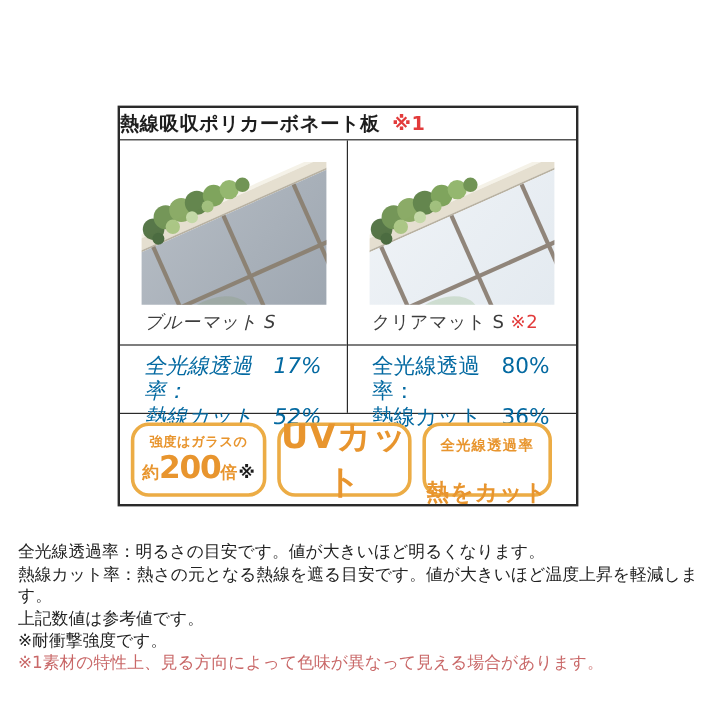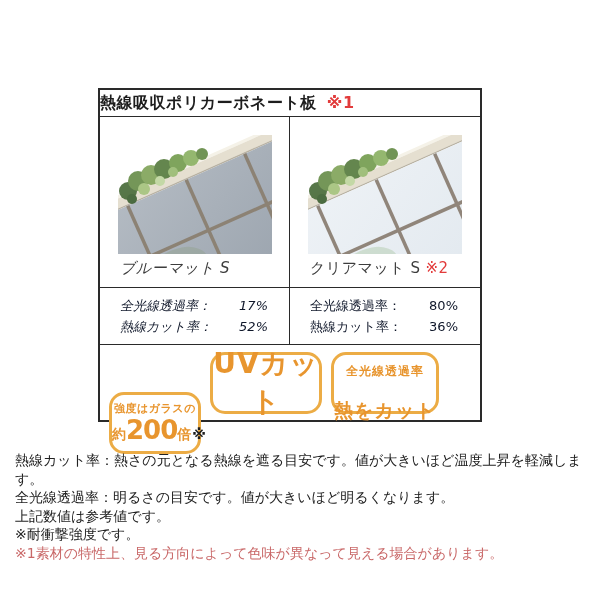--- a/index.html
+++ b/index.html
@@ -22,29 +22,29 @@
     letter-spacing:.5px;}
   .title-row .note{color:var(--accent-red);font-weight:bold;margin-left:4px;}
 
   .cols{display:flex;height:227px;}
   .col{width:190px;display:flex;flex-direction:column;}
   .col.left{border-right:1px solid var(--panel-border);font-style:italic;}
   .photo-wrap{height:170px;padding-top:18px;padding-left:18px;}
   .label-row{margin-top:5px;padding-left:2px;font-size:15px;color:#3d3d3d;letter-spacing:.5px;}
   .label-row .note{color:var(--accent-red);margin-left:5px;}
   .stats{border-top:1px solid var(--panel-border);height:57px;padding:7px 0 0 20px;
-    font-size:13px;color:#0f172a;}
+    font-size:18px;color:#0369a1;}
   .stat-line{display:flex;justify-content:space-between;width:148px;line-height:21px;}
 
   
   .badges-row{border-top:1px solid var(--panel-border);height:75px;display:flex;
     gap:9px;padding:7px 0 0 9px;}
   .badge{border:3px solid var(--badge-border);border-radius:15px;height:62px;
     text-align:center;color:var(--badge-text);background:#fff;}
-  .badge-1{width:92px;margin-top:40px;}
+  .badge-1{width:113px;}
   .badge-2{width:112px;display:flex;align-items:center;justify-content:center;}
   .badge-3{width:108px;}
   .b-small{font-size:11px;margin-top:6px;letter-spacing:.5px;font-weight:bold;}
   .b-big-line{line-height:26px;margin-top:1px;white-space:nowrap;}
   .b-mid{font-size:14px;font-weight:bold;}
   .b-big{font-size:26px;font-weight:bold;letter-spacing:-1px;}
   .b-note{font-size:14px;font-weight:bold;color:#1d1d1d;margin-left:1px;}
   .b-uv{font-size:28px;font-weight:bold;letter-spacing:1px;}
   .b-small3{font-size:12px;margin-top:8px;letter-spacing:1px;font-weight:bold;}
   .b-big2{font-size:19px;font-weight:bold;letter-spacing:1px;margin-top:18px;}
@@ -188,20 +188,20 @@
         <span class="b-uv">UVカット</span>
       </div>
       <div class="badge badge-3">
         <div class="b-small3">全光線透過率</div>
         <div class="b-big2">熱をカット</div>
       </div>
     </div>
   </div>
 
   <div class="footnotes">
+    <div class="fn">全光線透過率：明るさの目安です。値が大きいほど明るくなります。</div>
     <div class="fn">熱線カット率：熱さの元となる熱線を遮る目安です。値が大きいほど温度上昇を軽減します。</div>
-    <div class="fn">全光線透過率：明るさの目安です。値が大きいほど明るくなります。</div>
     <div class="fn">上記数値は参考値です。</div>
     <div class="fn">※耐衝撃強度です。</div>
     <div class="fn red">※1素材の特性上、見る方向によって色味が異なって見える場合があります。</div>
   </div>
 
 </div>
 
 </body></html>

